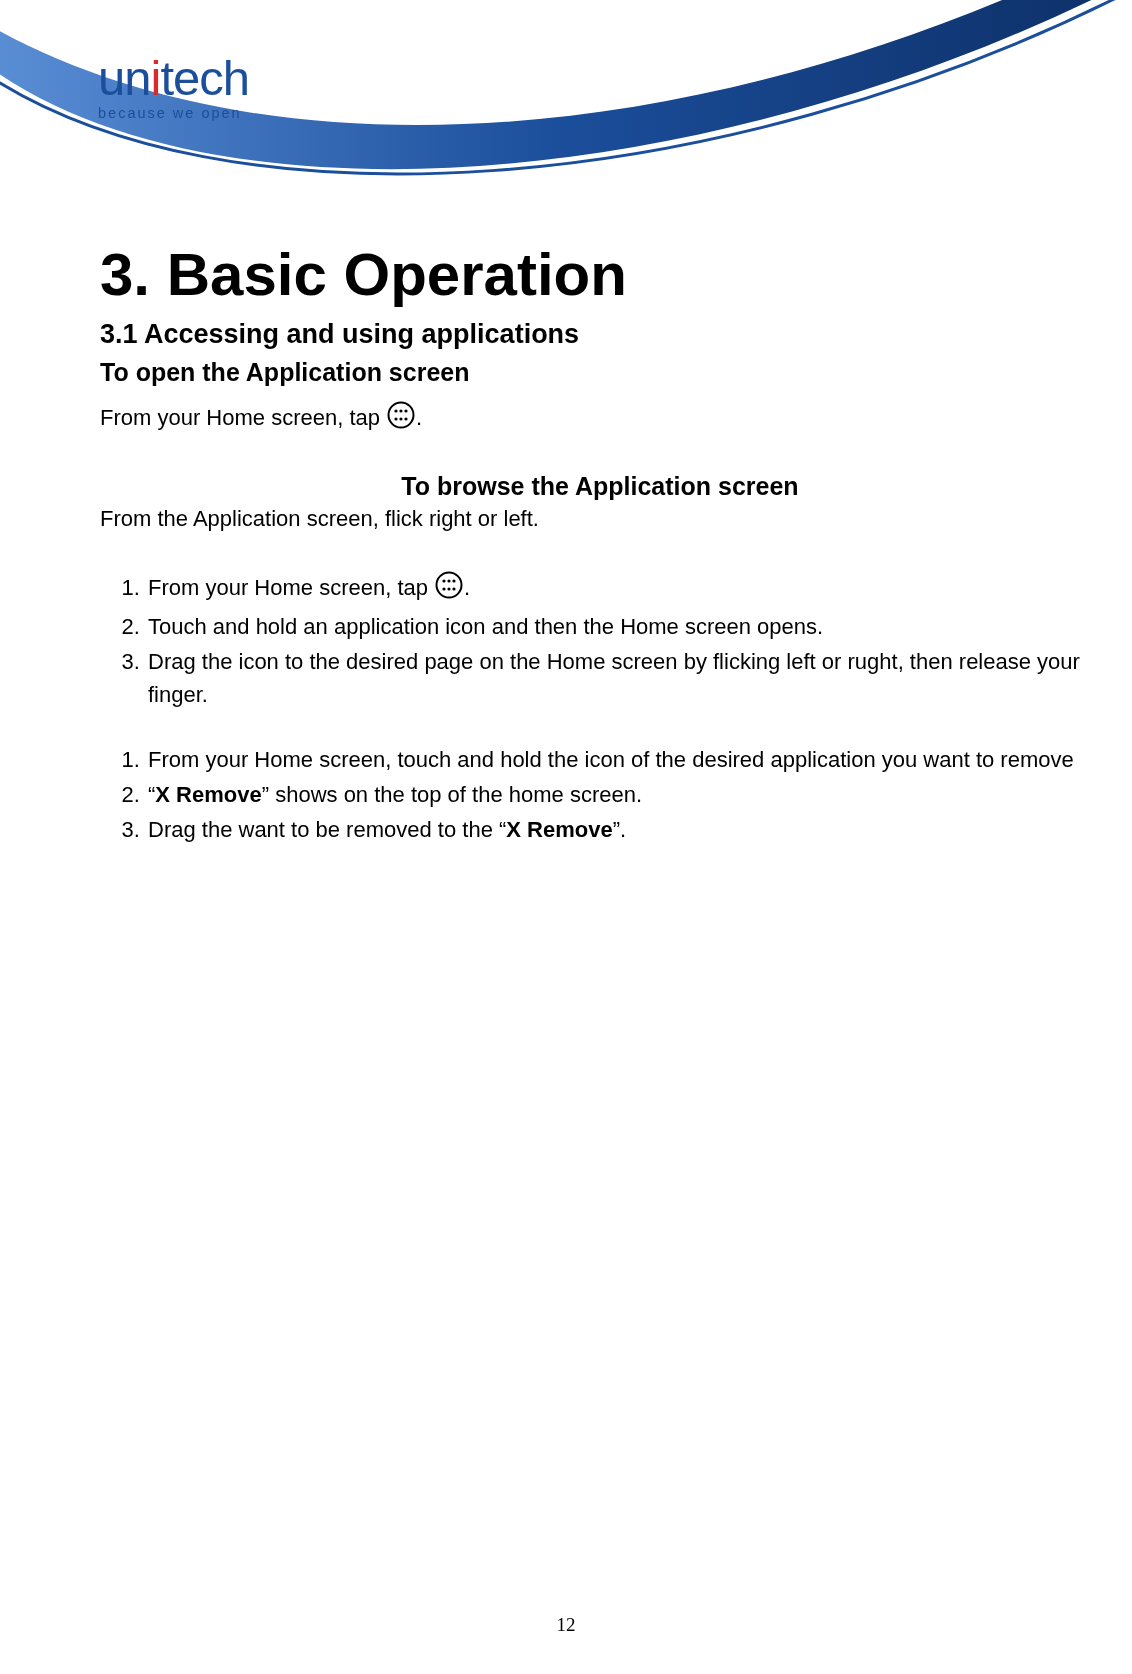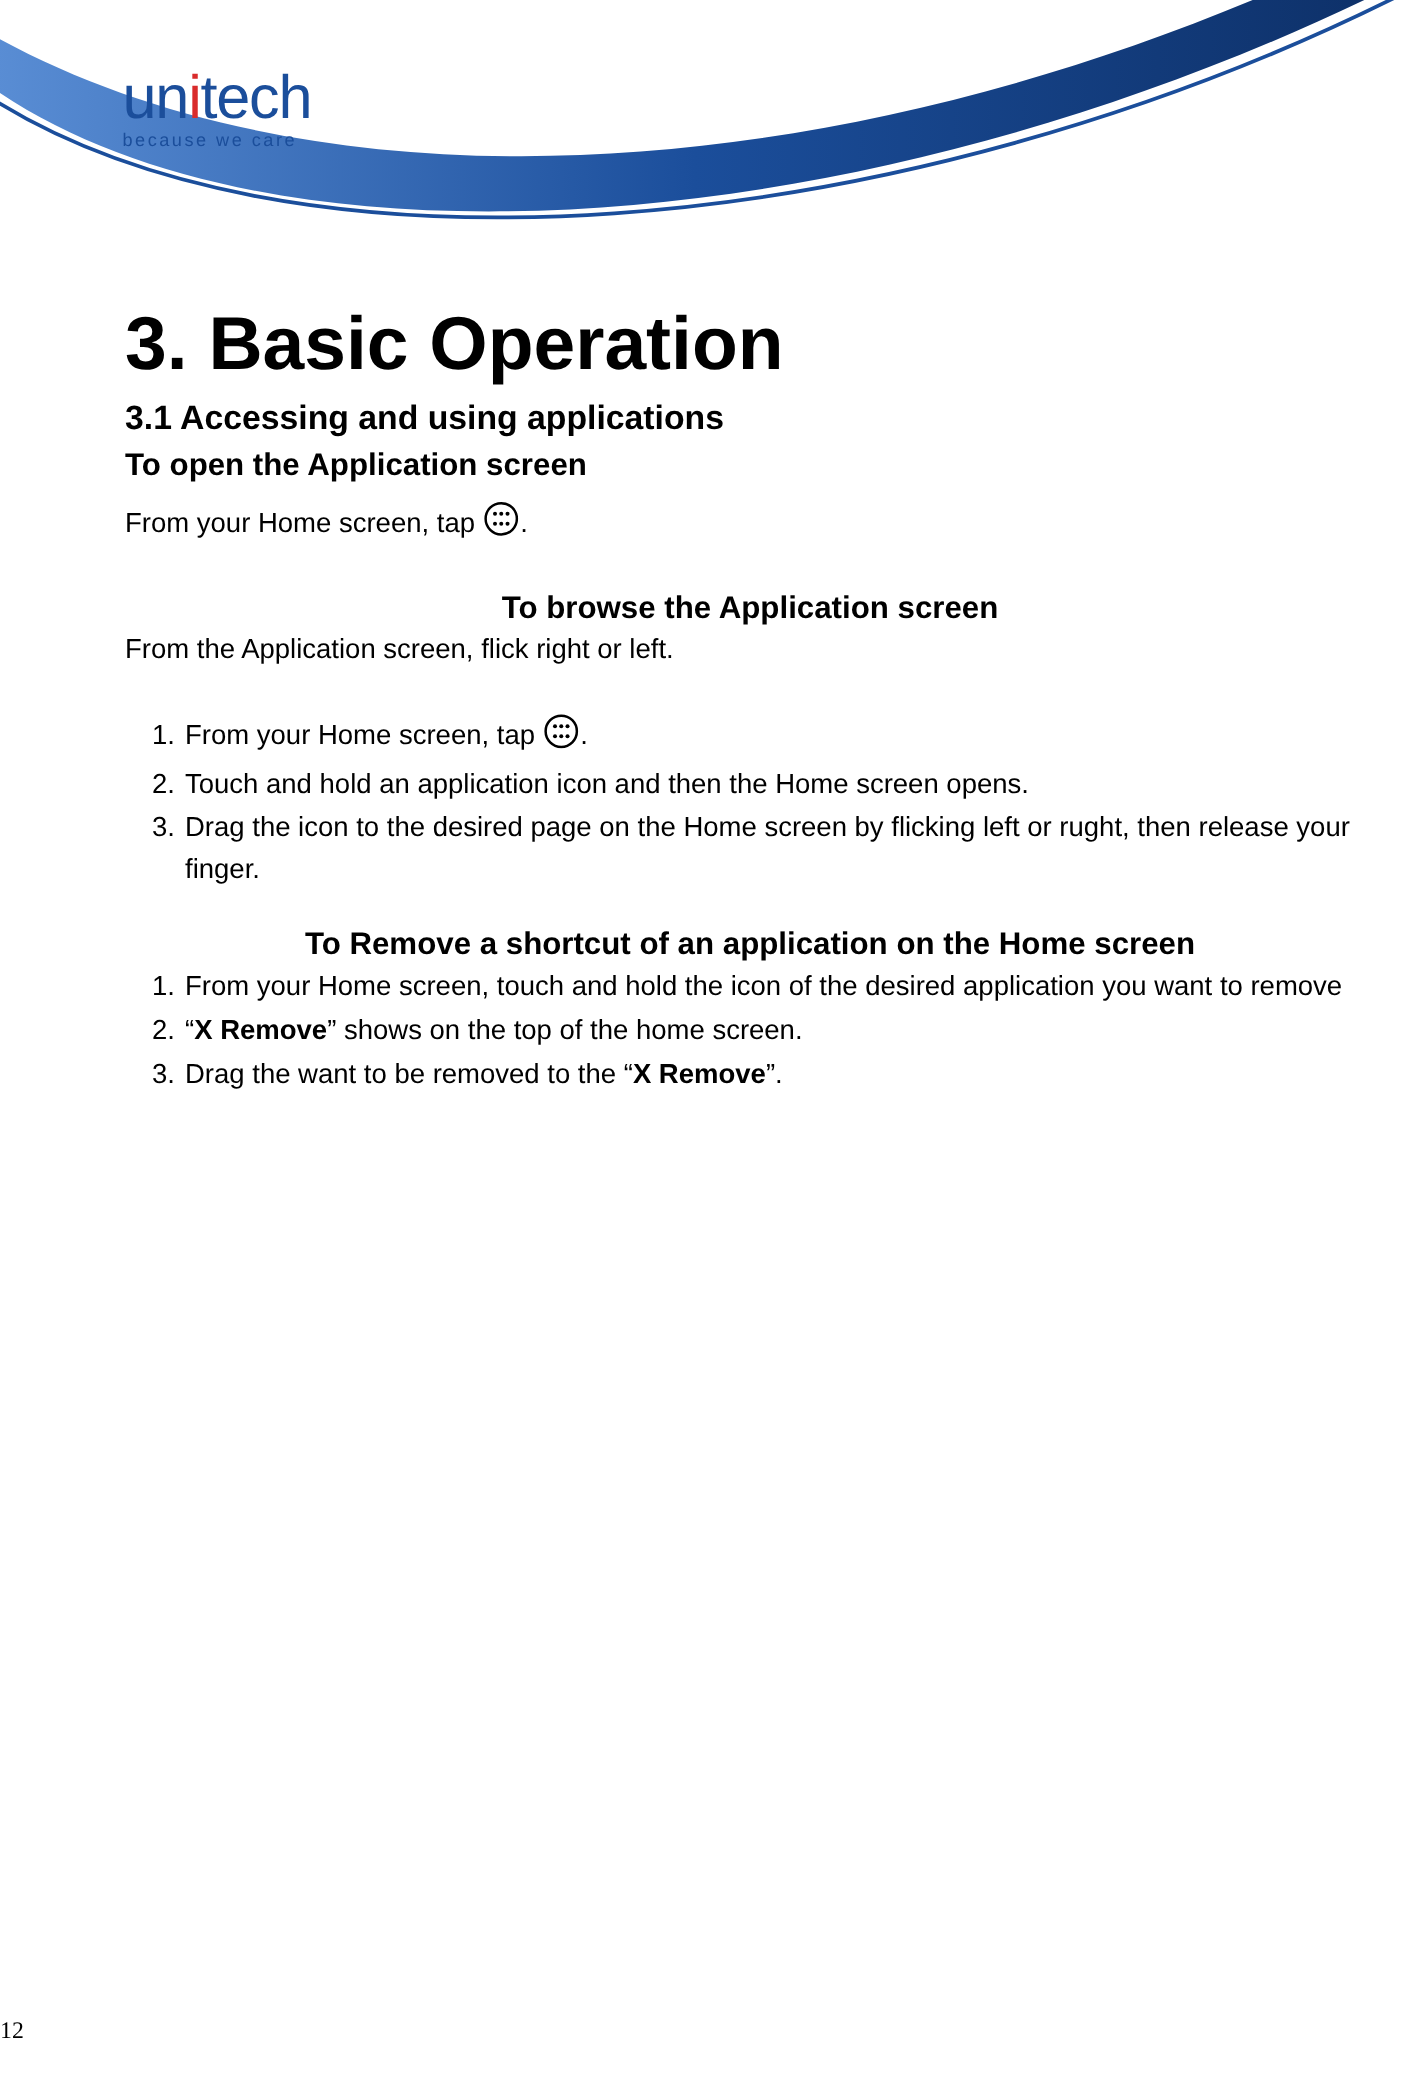--- a/index.html
+++ b/index.html
@@ -90,21 +90,21 @@
   .apps-icon {
     display: inline-block;
     vertical-align: middle;
     margin: 0 1px;
   }
   .page-number {
     position: absolute;
     bottom: 38px;
     left: 0;
     width: 1132px;
-    text-align: left;
+    text-align: center;
     font-family: "Times New Roman", serif;
     font-size: 19px;
   }
   b { font-weight: bold; margin-top: 29px; }
 </style>
 </head>
 <body>
 
 <svg class="header-swoosh" viewBox="0 0 1132 300" preserveAspectRatio="none">
   <defs>
@@ -116,21 +116,21 @@
   </defs>
   <path d="M 300 0 C 450 60 650 70 1132 0 L 1132 0 L 1132 0 Z" fill="none"></path>
   <path d="M -20 60 C 200 230 700 200 1132 -20 L 1132 -60 C 700 160 250 180 -20 20 Z" fill="url(#g1)"></path>
   <path d="M -20 70 C 220 235 720 200 1132 -10" fill="none" stroke="#1b4e9b" stroke-width="3"></path>
 </svg>
 
 <div class="logo-block">
   <div class="logo-text">
     <span>un</span><span class="logo-dot">i</span><span>tech</span>
   </div>
-  <div class="logo-tagline">because we care</div>
+  <div class="logo-tagline">because we open</div>
 </div>
 
 <div class="content">
 
   <h1 class="chapter">3. Basic Operation</h1>
 
   <h2 class="section">3.1 Accessing and using applications</h2>
 
   <h3 class="subhead">To open the Application screen</h3>
 
@@ -164,21 +164,20 @@
             <circle cx="14" cy="18" r="1.6"></circle>
             <circle cx="19" cy="18" r="1.6"></circle>
           </svg></span><span>.</span>
     </li>
     <li>Touch and hold an application icon and then the Home screen opens.</li>
     <li>Drag the icon to the desired page on the Home screen by flicking left or rught, then release your finger.</li>
   </ol>
 
   <div class="block-gap"></div>
 
-  <h3 class="subhead tight">To Remove a shortcut of an application on the Home screen</h3>
   <ol class="steps">
     <li>From your Home screen, touch and hold the icon of the desired application you want to remove</li>
     <li>
       <span>“</span><b>X Remove</b><span>” shows on the top of the home screen.</span>
     </li>
     <li>
       <span>Drag the want to be removed to the “</span><b>X Remove</b><span>”.</span>
     </li>
   </ol>
 

